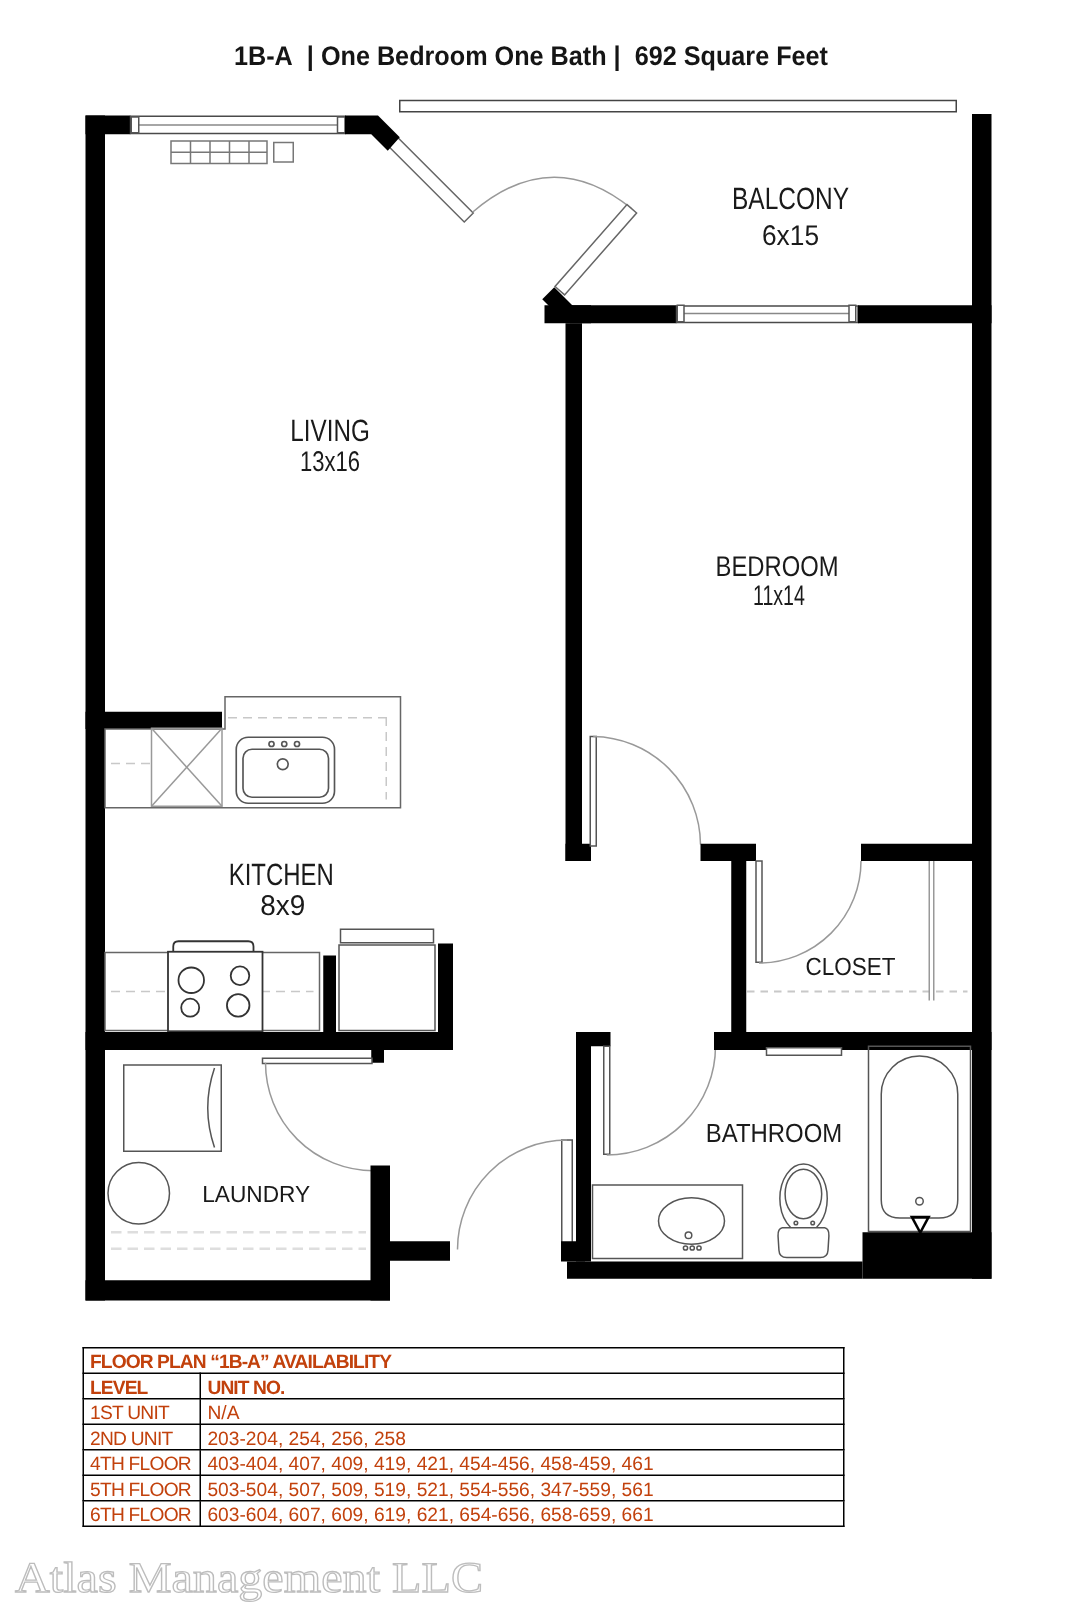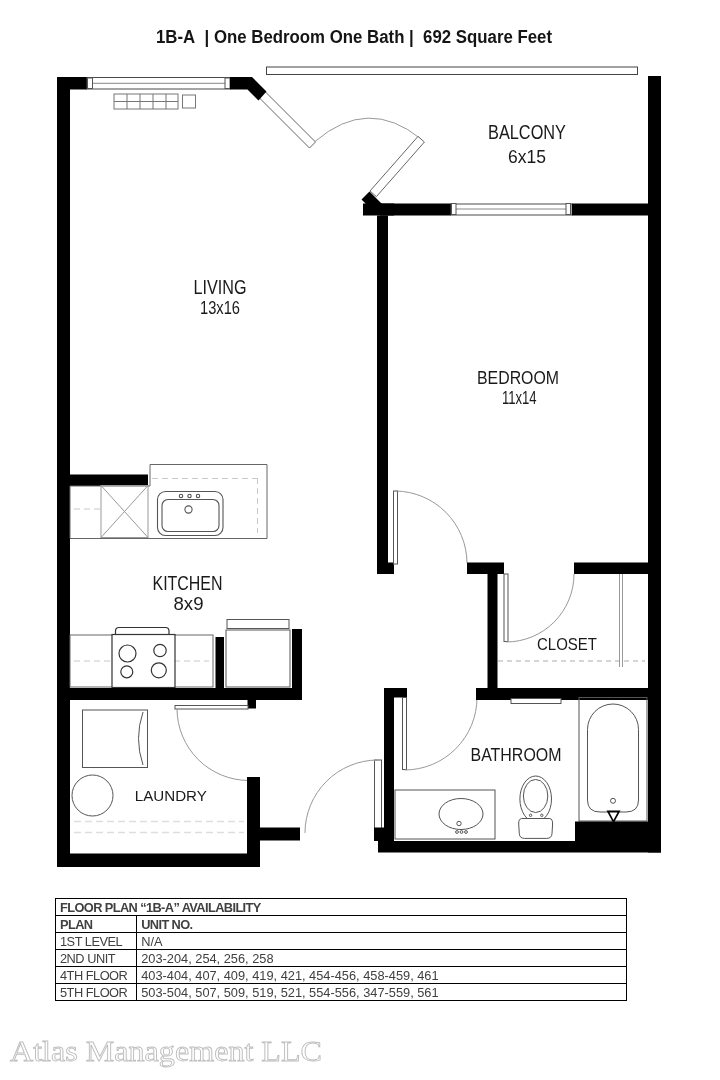--- a/index.html
+++ b/index.html
@@ -1,20 +1,20 @@
 <!DOCTYPE html>
 <html><head>
 <meta charset="utf-8">
 <style>
   html,body{margin:0;padding:0;background:#ffffff;}
   #page{position:relative;width:720px;height:1080px;background:#fff;overflow:hidden;
         font-family:"Liberation Sans",sans-serif;}
   #plansvg{position:absolute;left:0;top:0;}
   #avail{position:absolute;left:55px;top:898px;border-collapse:collapse;
-         font-size:12.8px;color:#404040;width:572px;}
+         font-size:12.8px;color:#c2410c;width:508px;}
   #avail td.c1{letter-spacing:-0.5px;} #avail tr.hd td{letter-spacing:-0.6px;}
   #avail td{border:1px solid #000;height:16px;padding:0 0 0 4px;white-space:nowrap;
             vertical-align:middle;line-height:13px;}
   #avail .hd{font-weight:bold;}
   #avail td.c1{width:78px;}
   #avail td.c2{width:523px;margin-left:16px;}
   #note{position:absolute;left:226px;top:1045px;font-size:10px;font-style:italic;color:#222;margin-top:36px;}
   #wmsvg{position:absolute;left:0;top:1030px;}
 </style>
 </head>
@@ -246,38 +246,42 @@
 
 </g>
 </svg>
 
 <table id="avail">
 <tbody>
         <tr class="hd">
           <td class="c1" colspan="2">FLOOR PLAN “1B-A” AVAILABILITY</td>
         </tr>
 <tr class="hd">
-          <td class="c1">PLAN</td>
+          <td class="c1">LEVEL</td>
           <td class="c2">UNIT NO.</td>
         </tr>
 <tr>
-          <td class="c1">1ST LEVEL</td>
+          <td class="c1">1ST UNIT</td>
           <td class="c2">N/A</td>
         </tr>
 <tr>
           <td class="c1">2ND UNIT</td>
           <td class="c2">203-204, 254, 256, 258</td>
         </tr>
 <tr>
           <td class="c1">4TH FLOOR</td>
           <td class="c2">403-404, 407, 409, 419, 421, 454-456, 458-459, 461</td>
         </tr>
 <tr>
           <td class="c1">5TH FLOOR</td>
           <td class="c2">503-504, 507, 509, 519, 521, 554-556, 347-559, 561</td>
+        </tr>
+<tr>
+          <td class="c1">6TH FLOOR</td>
+          <td class="c2">603-604, 607, 609, 619, 621, 654-656, 658-659, 661</td>
         </tr>
 </tbody>
     </table>
 
 <div id="note">*Balconies and Juliette Balconies vary in size and availability.</div>
 
 <svg id="wmsvg" width="720" height="50" viewBox="0 0 720 50">
 <text x="10" y="31" font-family="Liberation Serif, serif" font-size="29px" fill="none" stroke="#bdbdbd" stroke-width="0.85" textLength="312" lengthAdjust="spacingAndGlyphs">Atlas Management LLC</text>
 </svg>
 </div>

